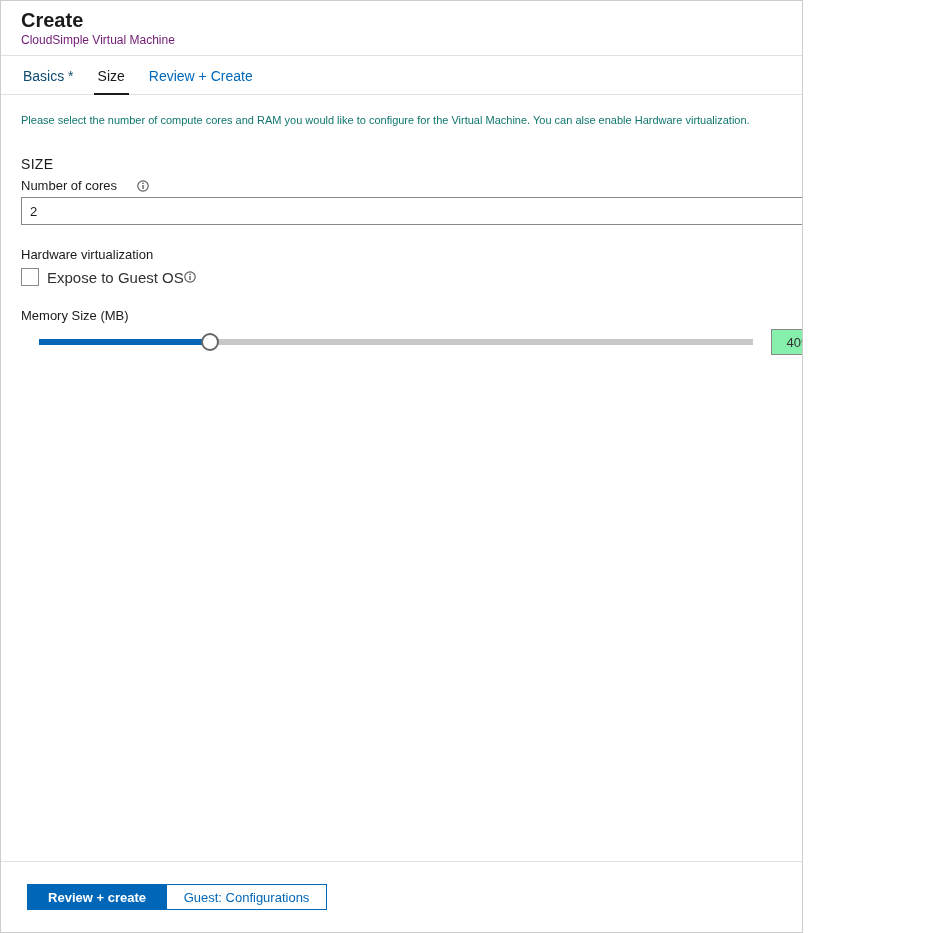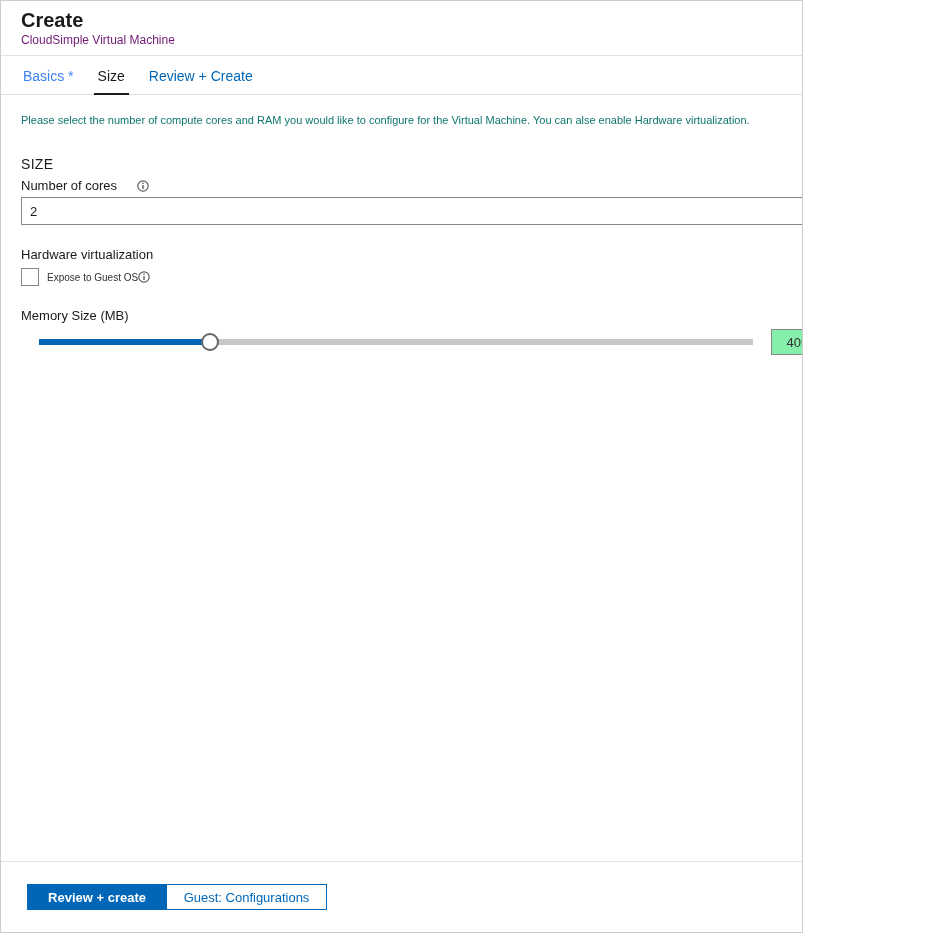--- a/index.html
+++ b/index.html
@@ -37,21 +37,21 @@
     border-bottom: 1px solid #e1e1e1;
     gap: 0;
   }
   .tab {
     padding: 12px 12px 10px 12px;
     font-size: 14px;
     cursor: pointer;
     position: relative;
     color: #0067b8;
   }
-  .tab.visited { color: #3b82f6; text-align: right; }
+  .tab.visited { color: #0c4a6e; text-align: right; }
   .tab.active {
     color: #1b1a19;
     font-weight: 400;
   }
   .tab.active::after {
     content: "";
     position: absolute;
     left: 8px; right: 8px; bottom: -1px;
     height: 2px;
     background: #1b1a19;
@@ -126,21 +126,21 @@
     margin-top: 2px;
   }
   .checkbox {
     width: 18px; height: 18px;
     border: 1px solid #8a8886;
     background: #fff;
     cursor: pointer;
     flex-shrink: 0;
   }
   .checkbox-label {
-    font-size: 10px;
+    font-size: 15px;
     display: flex;
     align-items: center;
   }
   .slider-row {
     display: flex;
     align-items: center;
     gap: 18px;
     margin-top: 6px;
     width: 810px;
   }

